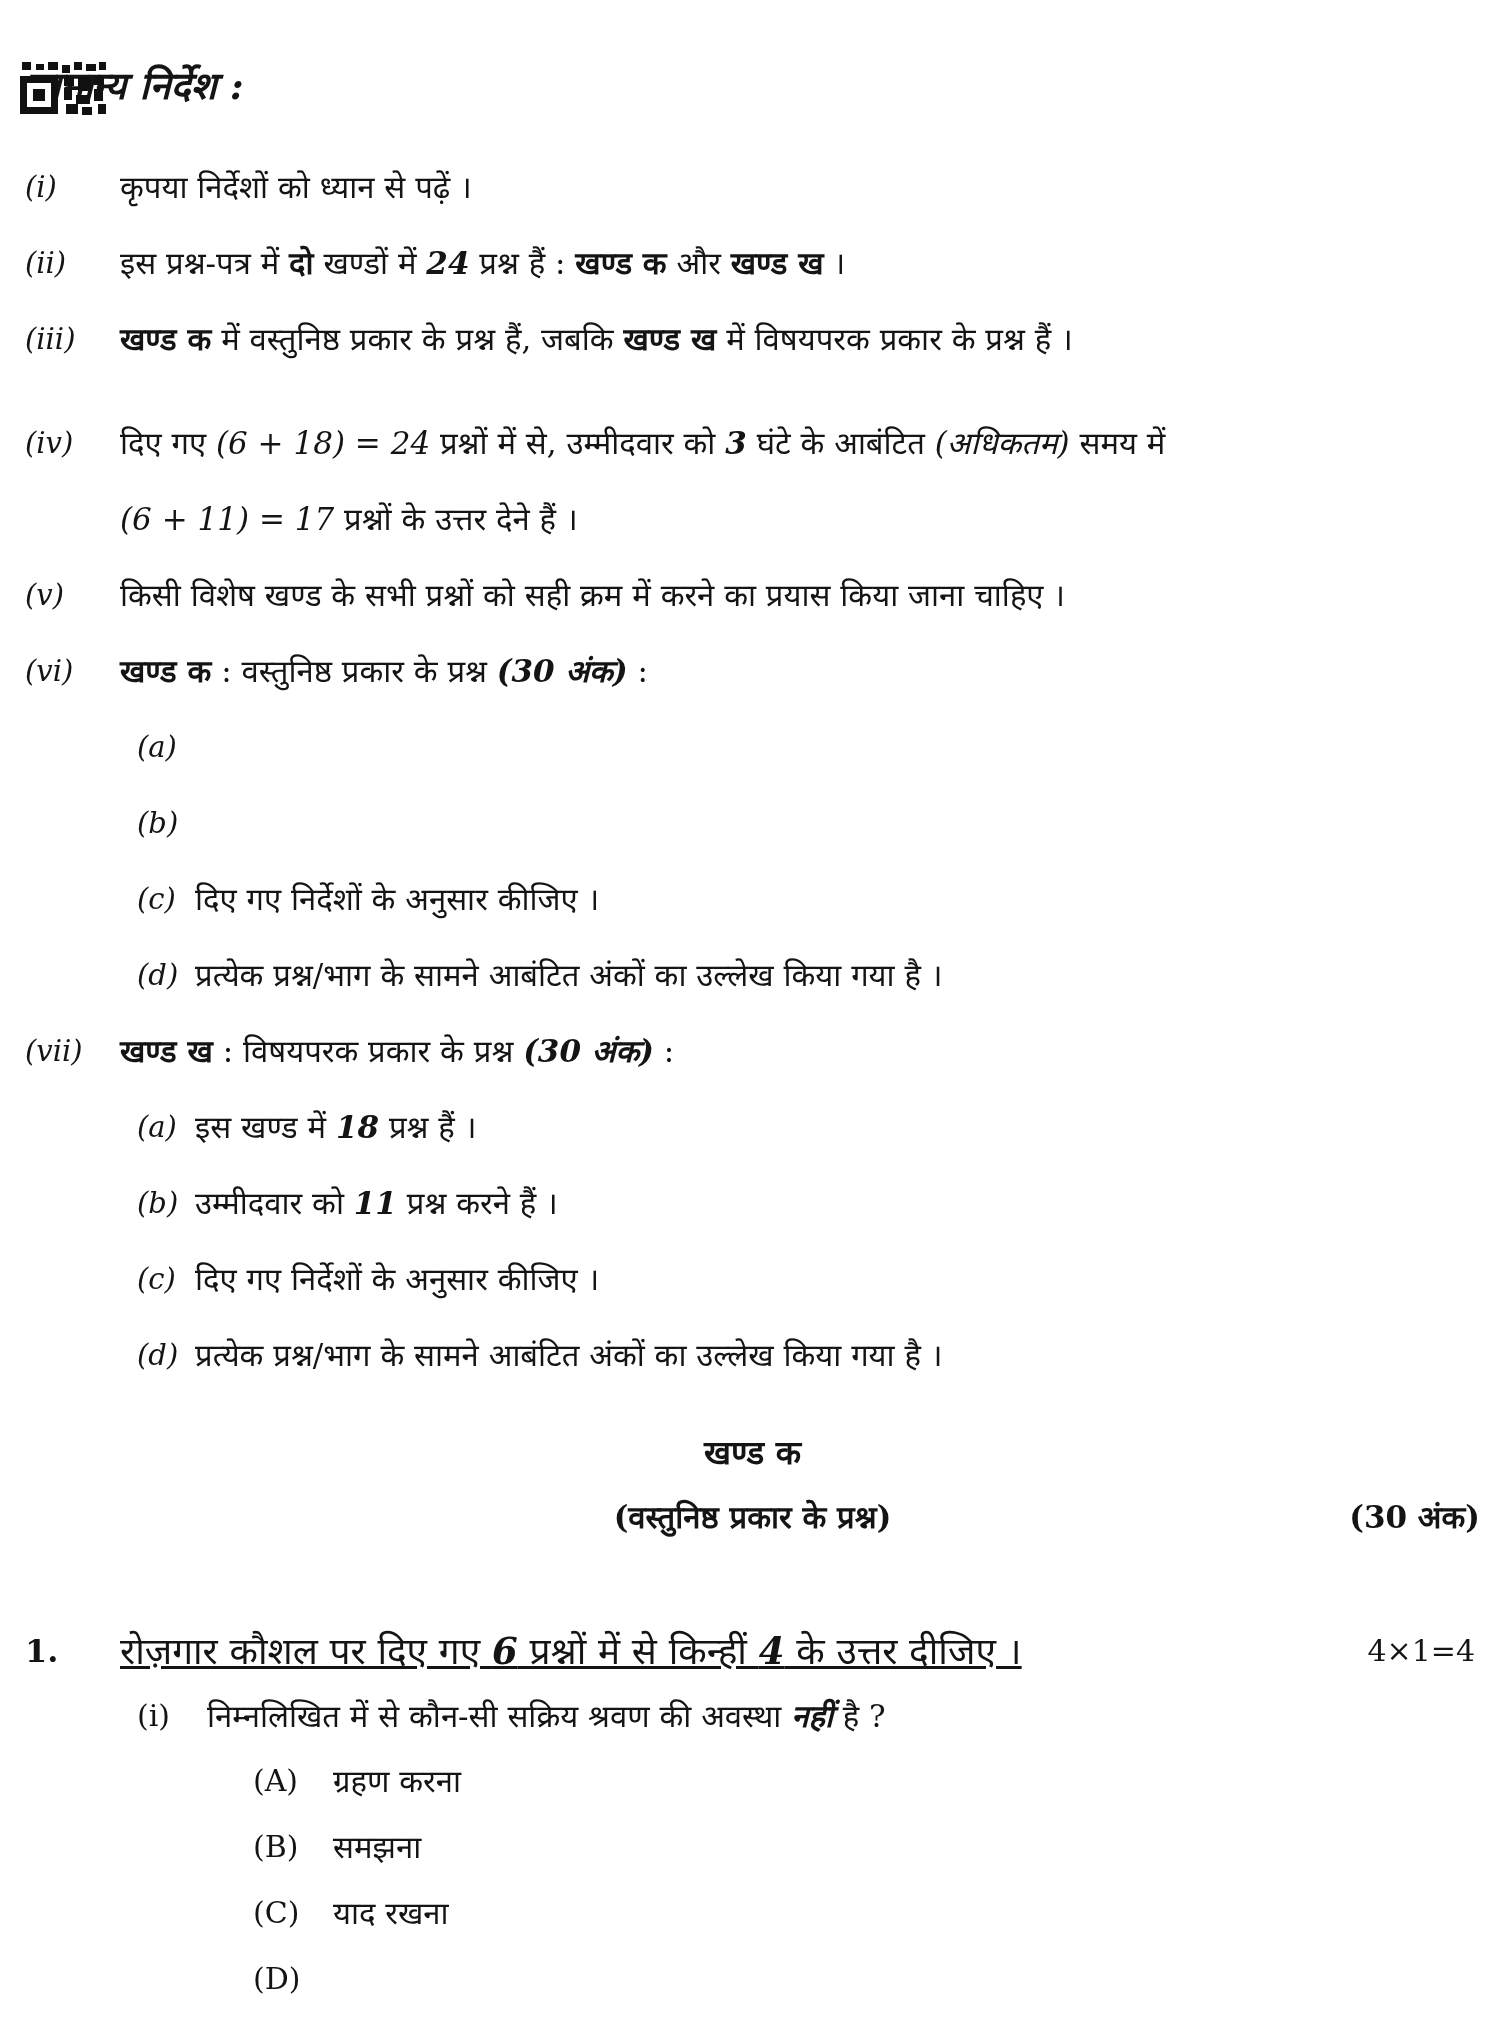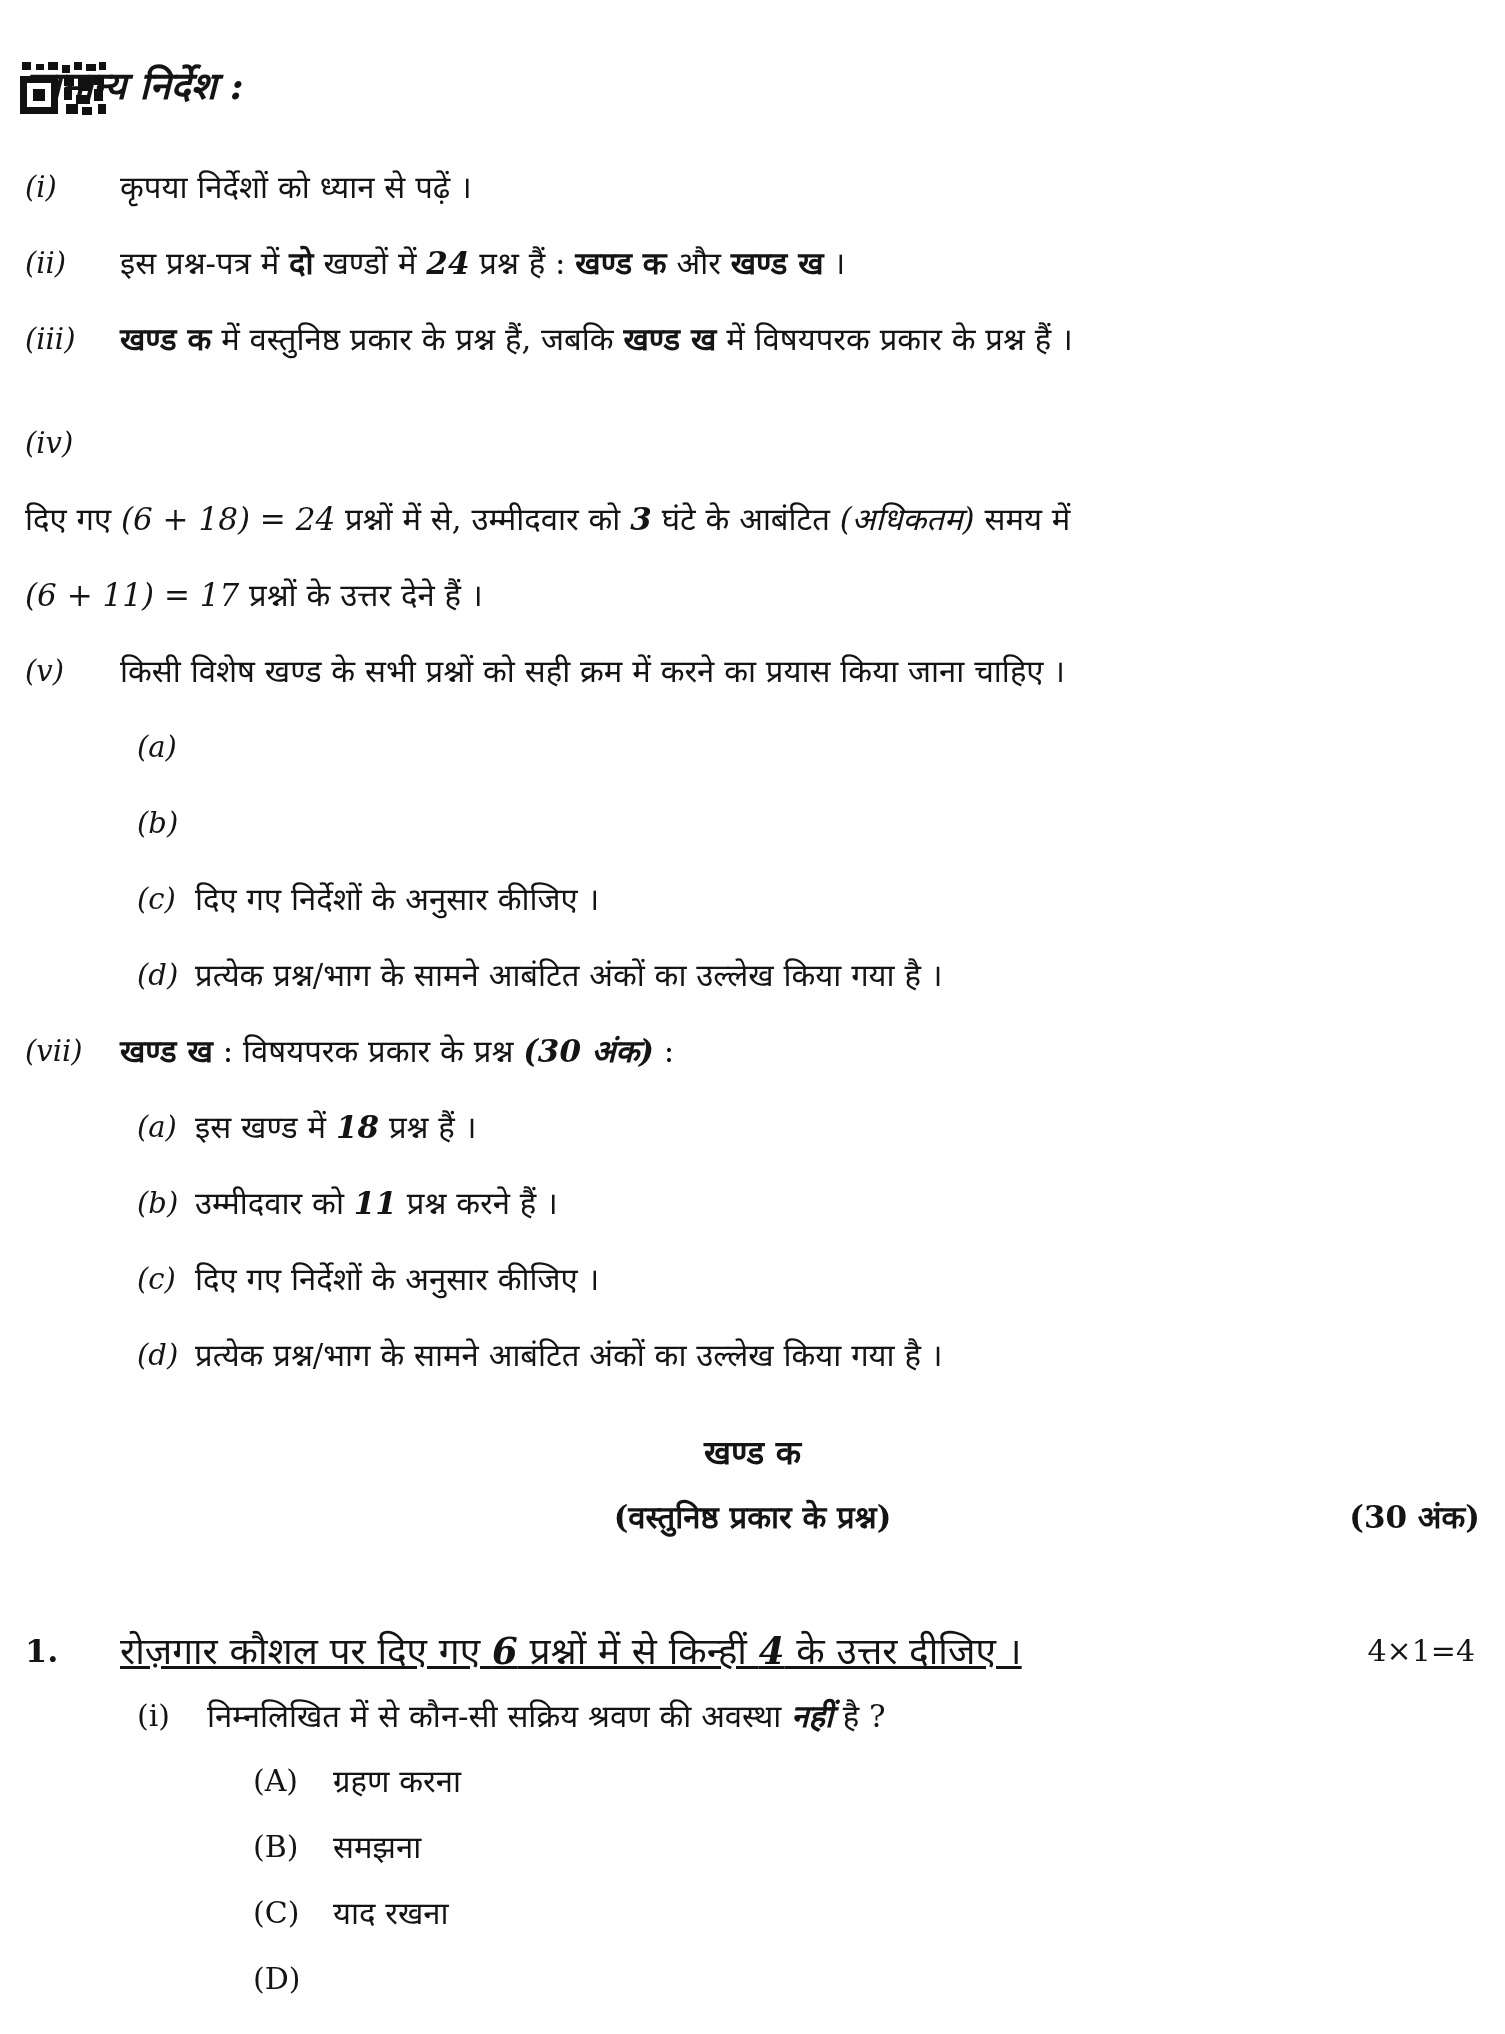--- a/index.html
+++ b/index.html
@@ -34,21 +34,21 @@
   }
   .instructions {
     margin-top: 39px;
     padding: 0 30px 0 25px;
   }
   .inst {
     display: flex;
     align-items: flex-start;
     line-height: 76px;
   }
-  .inst.gap-before { margin-top: 28px; flex-direction: column; }
+  .inst.gap-before { margin-top: 28px; }
   .lab {
     width: 95px;
     flex-shrink: 0;
     font-style: italic;
     font-size: 29px;
   }
   .txt {
     flex: 1;
     font-size: 31px;
   }
@@ -192,20 +192,24 @@
     <div class="inst gap-before">
       <span class="lab">(iv)</span>
       <span class="txt"><span>दिए गए </span><span class="seg-i">(6 + 18) = 24</span><span> प्रश्नों में से, उम्मीदवार को </span><span class="seg-bi">3</span><span> घंटे के आबंटित </span><span class="seg-i">(अधिकतम)</span><span> समय में </span><br><span class="seg-i">(6 + 11) = 17</span><span> प्रश्नों के उत्तर देने हैं ।</span></span>
     </div>
 
     <div class="inst">
       <span class="lab">(v)</span>
       <span class="txt"><span>किसी विशेष खण्ड के सभी प्रश्नों को सही क्रम में करने का प्रयास किया जाना चाहिए ।</span></span>
     </div>
 
+    <div class="inst">
+      <span class="lab">(vi)</span>
+      <span class="txt"><span class="seg-b">खण्ड क</span><span> : वस्तुनिष्ठ प्रकार के प्रश्न </span><span class="seg-bi">(30 अंक)</span><span> :</span></span>
+    </div>
 
     <div class="inst sub">
       <span class="lab">(a)</span>
     </div>
     <div class="inst sub">
       <span class="lab">(b)</span>
     </div>
     <div class="inst sub">
       <span class="lab">(c)</span>
       <span class="txt"><span>दिए गए निर्देशों के अनुसार कीजिए ।</span></span>

